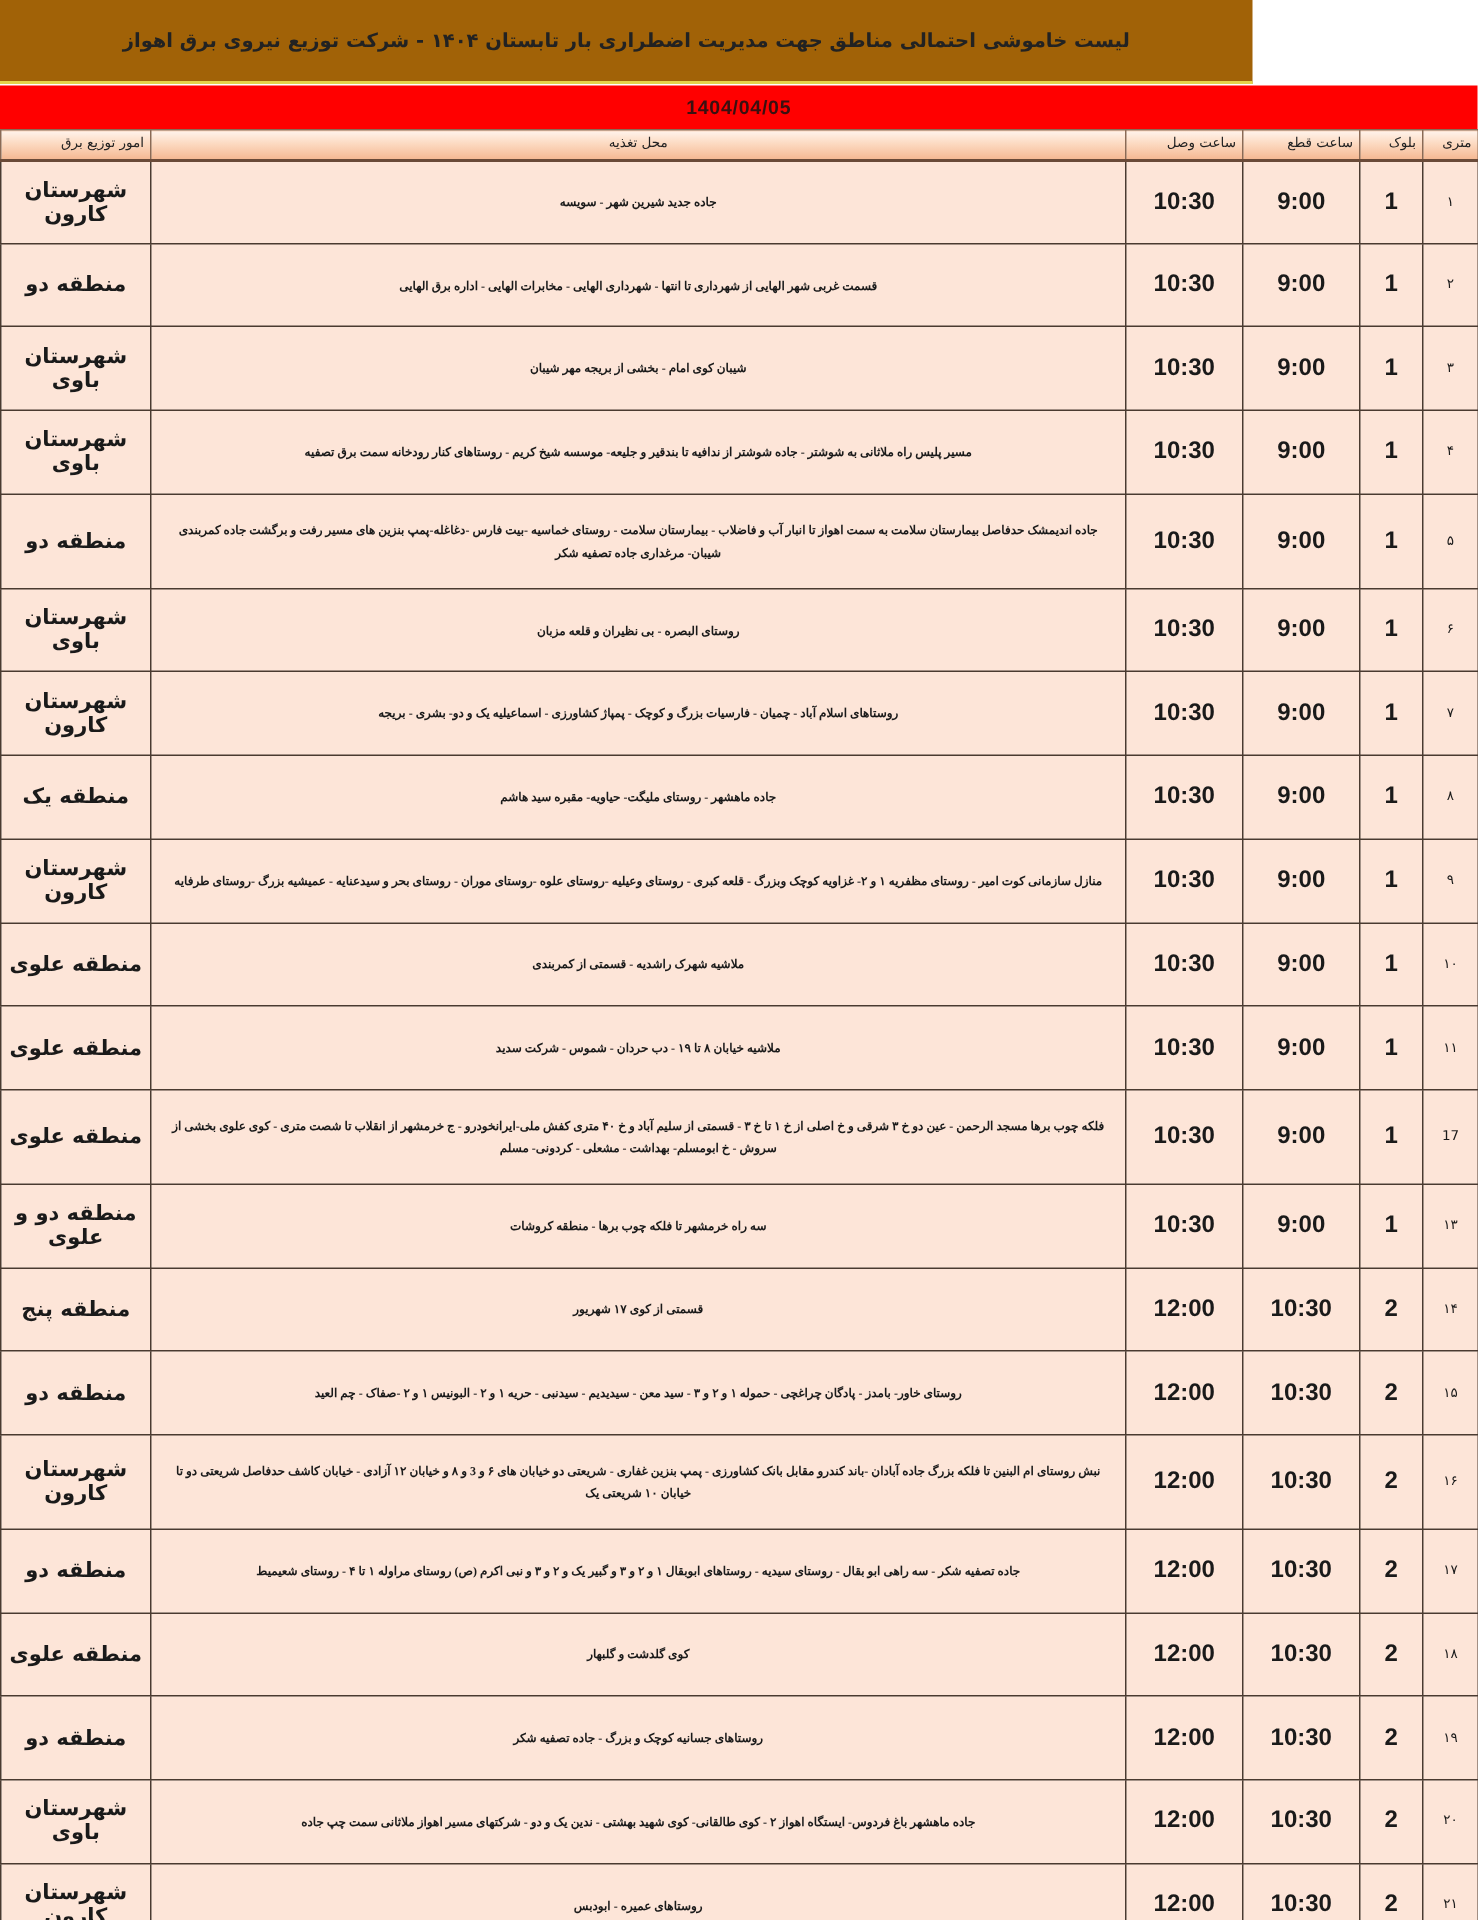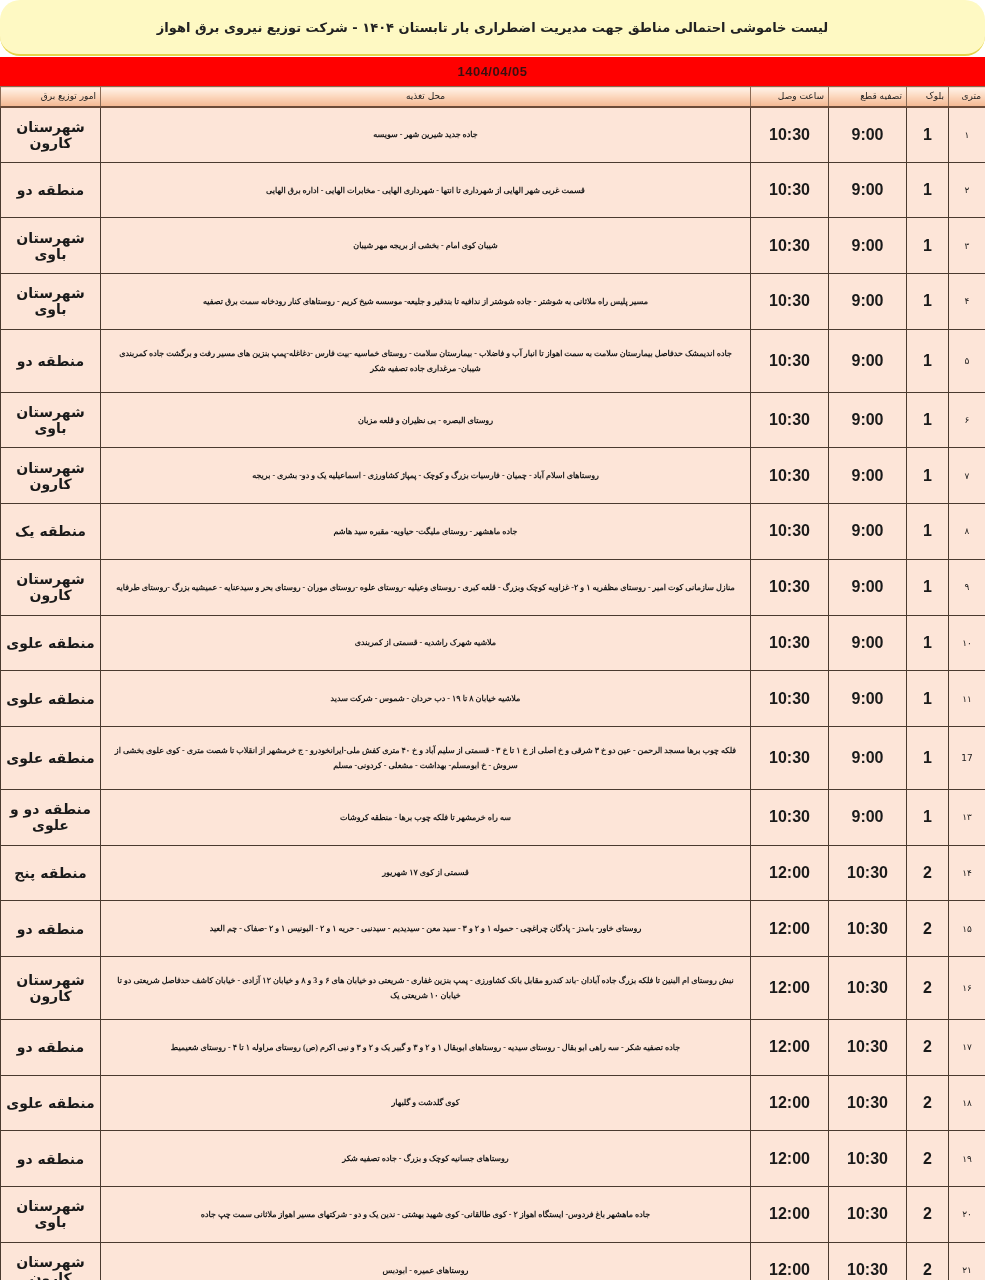--- a/index.html
+++ b/index.html
@@ -1,25 +1,24 @@
 <!DOCTYPE html>
 <html><head>
   <meta charset="utf-8">
   <style>
     * { box-sizing: border-box; margin: 0; padding: 0; }
     html, body { width: 985px; height: 1280px; background: #ffffff; overflow: hidden; }
     body { font-family: "DejaVu Sans", sans-serif; }
 
     .title-bar {
-      position: absolute; left: 0; top: 0; width: 985px; height: 56px;
-      background: #fef9c3;
+      position: absolute; left: 0; top: 0; width: 835px; height: 56px;
+      background: #a16207;
       border-bottom: 2px solid #e6d34a;
       display: flex; align-items: center; justify-content: center;
       direction: rtl;
-      border-radius: 20px;
     }
     .title-text {
       font-family: "DejaVu Sans", sans-serif;
       font-weight: bold; font-size: 13px; color: #222222;
     }
 
     .date-bar {
       position: absolute; left: 0; top: 57px; width: 985px; height: 29px;
       background: #ff0000;
       display: flex; align-items: center; justify-content: center;
@@ -96,21 +95,21 @@
       <col class="col-block">
       <col class="col-cut">
       <col class="col-on">
       <col class="col-loc">
       <col class="col-amur">
   </colgroup>
   <thead>
     <tr>
       <th class="th-left">متری</th>
       <th class="th-left">بلوک</th>
-      <th class="th-left">تصفیه قطع</th>
+      <th class="th-left">ساعت قطع</th>
       <th class="th-left">ساعت وصل</th>
       <th>محل تغذیه</th>
       <th class="th-left">امور توزیع برق</th>
     </tr>
   </thead>
   <tbody id="rows">
   <tr>
         <td class="c-row">۱</td>
         <td class="c-block">1</td>
         <td class="c-cut">9:00</td>

